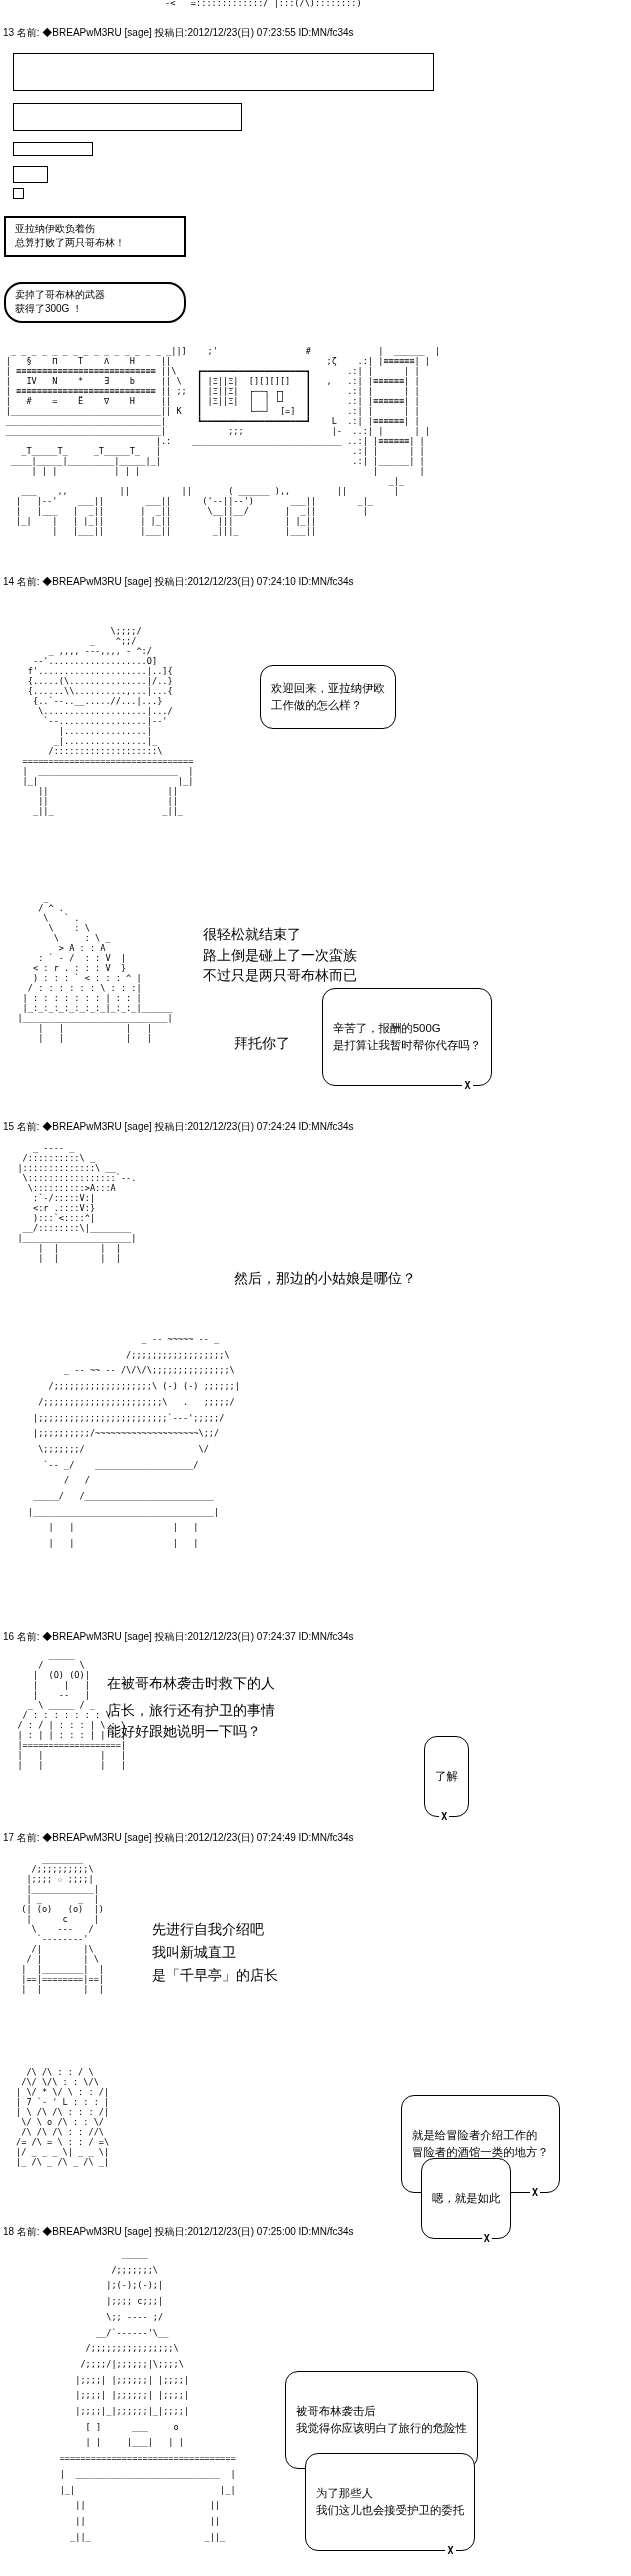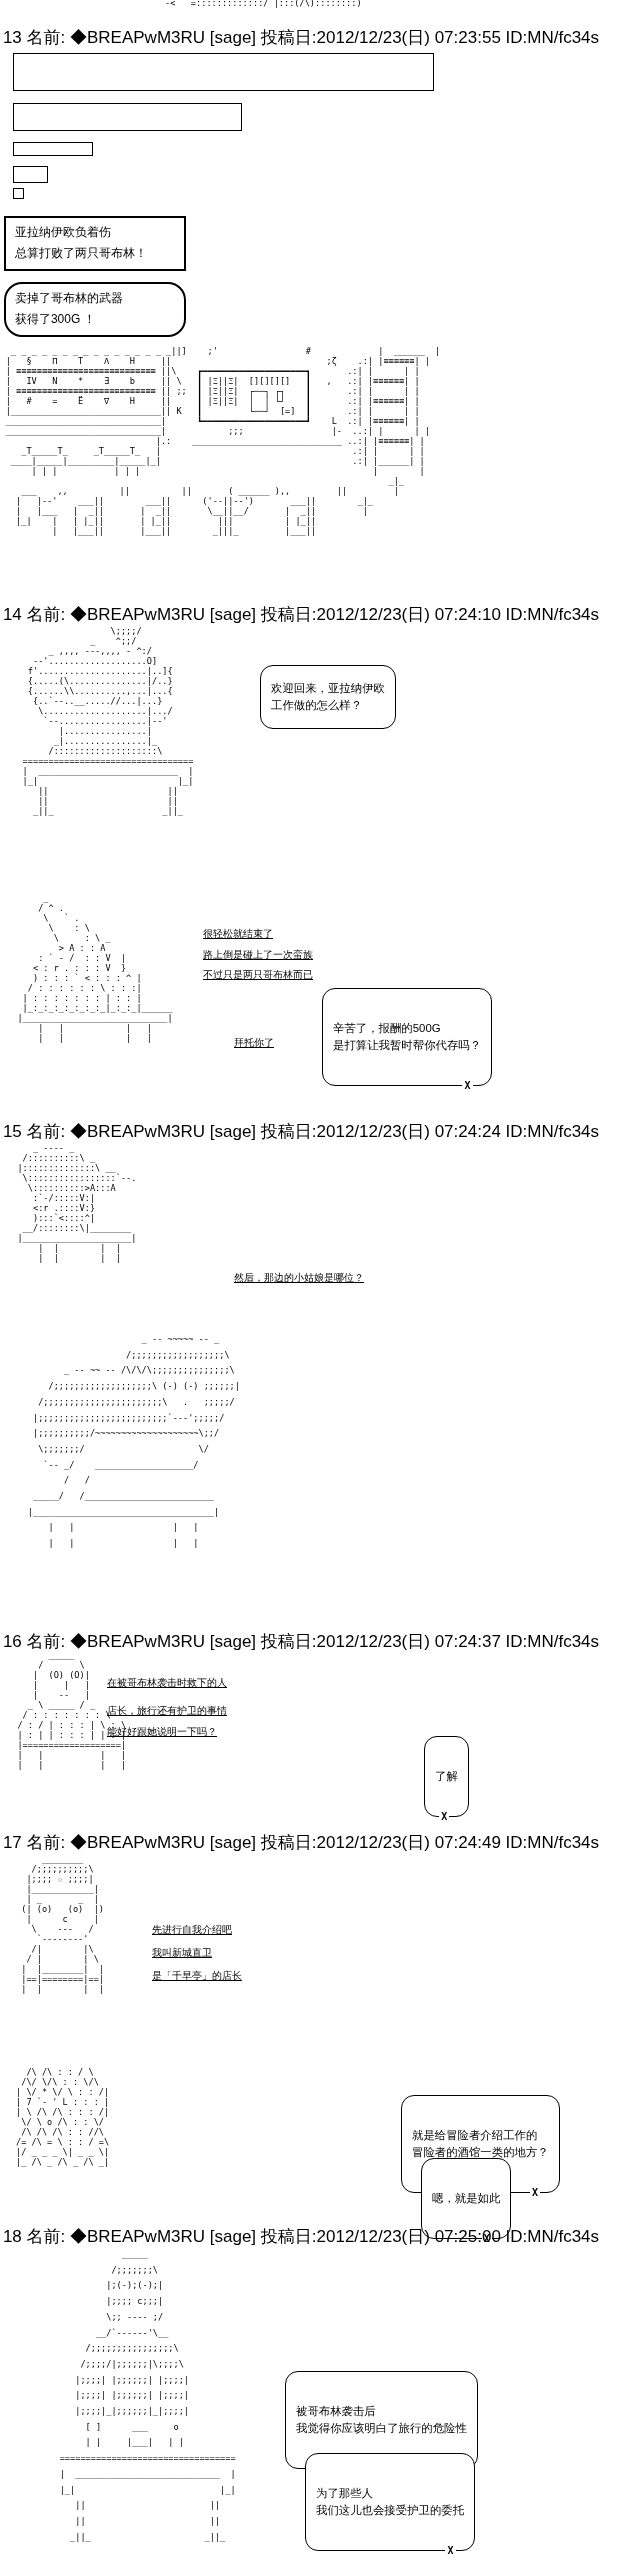--- a/index.html
+++ b/index.html
@@ -4,34 +4,34 @@
 <style>
   html,body{margin:0;padding:0;}
   body{
     position:relative;
     width:631px;height:2576px;
     background:#ffffff;color:#000000;
     font-family:"Liberation Sans",sans-serif;
     overflow:hidden;
   }
   .abs{position:absolute;}
-  .hdr{font-size:17px;white-space:nowrap;letter-spacing:0;}
+  .hdr{font-size:10px;white-space:nowrap;letter-spacing:0;}
   .art{
     font-family:"DejaVu Sans Mono","DejaVu Sans",monospace;
     font-size:8.6px;line-height:10px;white-space:pre;margin:0;
   }
   .tall-art{line-height:15.7px;}
   .frame{border:0.7px solid #000000;}
   .msgbox{
     border:2.1px solid #000000;
     padding:4.3px 8.6px;
-    font-size:12px;line-height:21px;
+    font-size:10px;line-height:14px;
     white-space:pre-line;display:inline-block;
   }
-  .say{font-size:10px;line-height:20.7px;white-space:pre-line;text-decoration:underline;}
+  .say{font-size:14px;line-height:20.7px;white-space:pre-line;}
   .say-tight{line-height:21.4px;}
   .say-wide{line-height:23px;}
   .bubble{
     border:1.4px solid #000000;border-radius:13px;
     padding:14px 10px;
     font-size:11.4px;line-height:17px;
     white-space:pre-line;display:inline-block;
     background:#ffffff;
   }
   .tail{
@@ -72,21 +72,21 @@
      | | |           | | |                                             |        |
                                                                           _|_
    ___    ,,          ||          ||       ( ______ ),,         ||         |
   |   |--'    ___||        ___||      ('--||--')       ___||        _|_
   |   |___   |  _||       |  _||       \__||__/       |  _||         |
   |_|    |   | |_||       | |_||         |||          | |_||
          |   |___||       |___||        _|||_         |___||</pre>
 </section>
 
 <section>
-  <div class="abs hdr" style="left:2.9px;top:603px;">14 名前: ◆BREAPwM3RU [sage] 投稿日:2012/12/23(日) 07:24:10 ID:MN/fc34s</div>
+  <div class="abs hdr" style="left:2.9px;top:575px;">14 名前: ◆BREAPwM3RU [sage] 投稿日:2012/12/23(日) 07:24:10 ID:MN/fc34s</div>
   <pre class="abs art" style="left:7.1px;top:626px;">                    \;;;;/
                 _    ^;;/
         _ ,,,, ---,,,, - ^:/
      --'...................O]
     f'.....................|..]{
     {.....(\...............|/..}
     {......\\..........,...|...{
      {..`--..__.....//...|...}
       \....................|.../
        `--.................|--'

